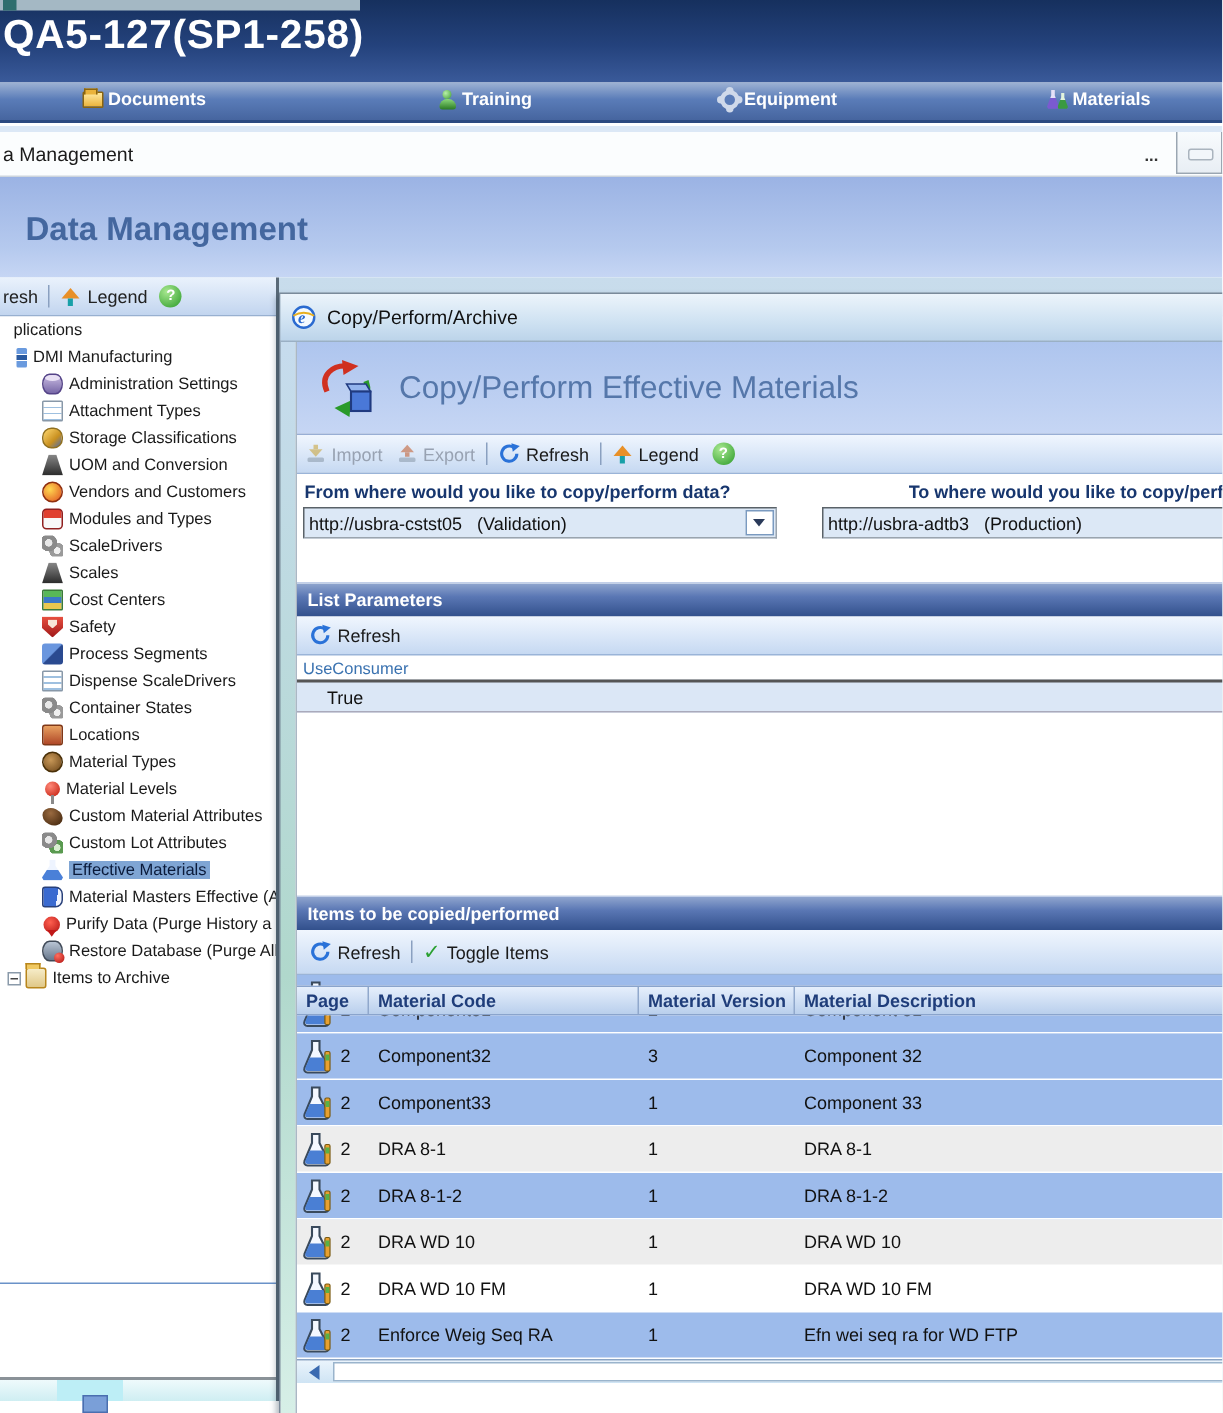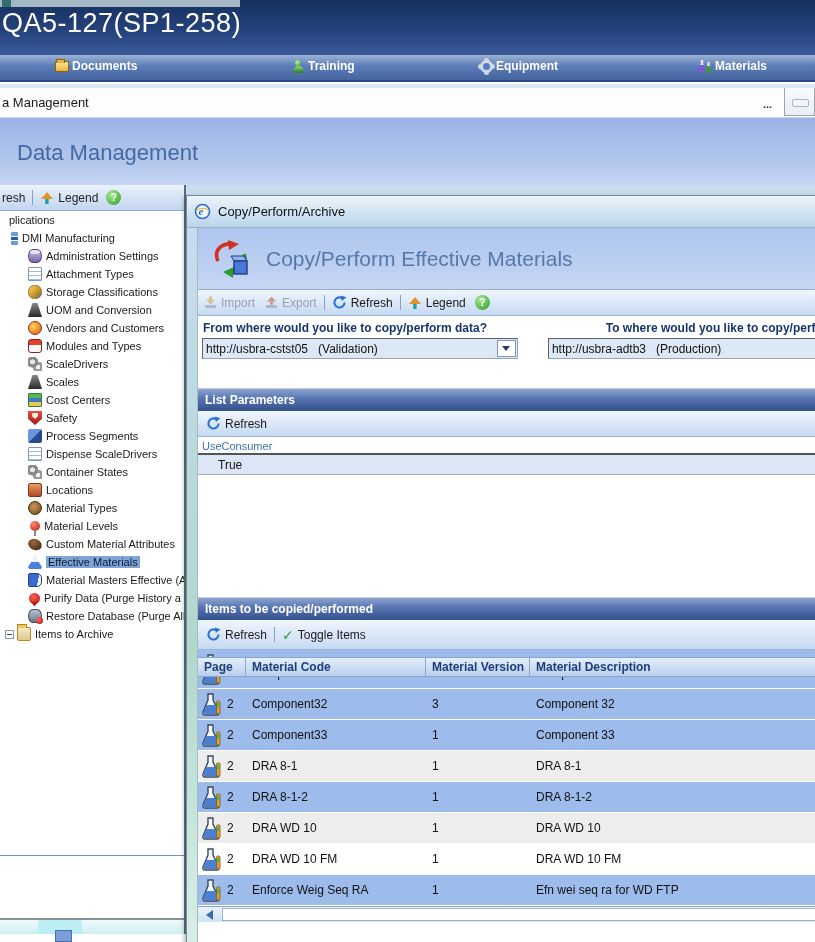--- a/index.html
+++ b/index.html
@@ -4,21 +4,21 @@
 <style>
   * { margin:0; padding:0; box-sizing:border-box; }
   html,body { width:815px; height:942px; overflow:hidden; font-family:"Liberation Sans","DejaVu Sans",sans-serif; background:#fff; }
   #screen { position:relative; width:815px; height:942px; overflow:hidden; background:#fff; }
 
   
   .topbar { position:absolute; left:0; top:0; width:815px; height:55px;
     background:linear-gradient(180deg,#16305e 0%,#24427c 55%,#3a5a9a 100%); }
   .topbar .edge-strip { position:absolute; left:0; top:0; width:240px; height:7px; background:#a4b8c4; }
   .topbar .edge-sq { position:absolute; left:2px; top:0; width:9px; height:7px; background:#2e6e6e; }
-  .topbar h1 { position:absolute; left:2px; top:8px; color:#fff; font-size:27px; font-weight:normal; letter-spacing:.5px; }
+  .topbar h1 { position:absolute; left:2px; top:8px; color:#fff; font-size:27px; font-weight:bold; letter-spacing:.5px; }
 
   
   .navbar { position:absolute; left:0; top:55px; width:815px; height:27px;
     background:linear-gradient(180deg,#9db2d4 0%,#5a7cb8 45%,#46659f 100%);
     border-bottom:2px solid #2c4a80; }
   .nav-item { position:absolute; top:4px; display:flex; align-items:center; gap:3px; color:#fff; font-size:12px; font-weight:bold; cursor:pointer; }
   .nav-item .nv { display:inline-block; }
 
   .nv-folder { width:14px; height:11px; background:linear-gradient(#ffe9a0,#eab33c); border:1px solid #8a6510; border-radius:1px; position:relative; }
   .nv-folder::before { content:""; position:absolute; left:0; top:-3px; width:7px; height:3px; background:#eab33c; border:1px solid #8a6510; border-bottom:none; }
@@ -39,21 +39,21 @@
   .subgap { position:absolute; left:0; top:84px; width:815px; height:4px; background:#dce8f6; }
   .wintitle-row { position:absolute; left:0; top:88px; width:815px; height:30px; background:#fbfdfe; border-bottom:1px solid #cdd5dd; }
   .wintitle-row .wt { position:absolute; left:2px; top:7px; font-size:13px; color:#1a1a1a; }
   .wintitle-row .more { position:absolute; left:763px; top:10px; font-size:11px; font-weight:bold; color:#333; }
   .win-btn { position:absolute; left:784px; top:0px; width:31px; height:28px; background:linear-gradient(#f8fbfd,#e8eef4); border:1px solid #9aa6b2; border-top:none; }
   .win-btn .inner { position:absolute; left:7px; top:11px; width:17px; height:8px; border:1px solid #aab4be; border-radius:2px; background:#f2f6fa; }
 
   
   .dm-panel { position:absolute; left:0; top:118px; width:815px; height:67px;
     background:linear-gradient(180deg,#9bb3e4 0%,#b5c9ee 70%,#c6d6f4 100%); }
-  .dm-panel h2 { position:absolute; left:17px; top:22px; font-size:22px; color:#44679f; font-weight:normal; }
+  .dm-panel h2 { position:absolute; left:17px; top:22px; font-size:22px; color:#44679f; font-weight:bold; }
 
   
   .pg-toolbar { position:absolute; left:0; top:185px; width:815px; height:26px;
     background:linear-gradient(180deg,#eaf2fc 0%,#c2d5ef 100%); border-bottom:1px solid #98b0d0;
     display:flex; align-items:center; font-size:12px; color:#222; }
   .pg-toolbar .sep, .tb .sep { width:1px; height:15px; background:#8aa0c0; margin:0 7px; }
   .tb-item { display:flex; align-items:center; gap:4px; cursor:pointer; }
 
   
   .tree { position:absolute; left:0; top:211px; width:186px; height:645px; background:#fff; overflow:hidden; }
@@ -289,20 +289,24 @@
         <span class="tlabel">Material Types</span>
       </div>
     <div class="trow lvl2">
         <span class="ic ic-pin"></span>
         <span class="tlabel">Material Levels</span>
       </div>
     <div class="trow lvl2">
         <span class="ic ic-bean"></span>
         <span class="tlabel">Custom Material Attributes</span>
       </div>
+    <div class="trow lvl2">
+        <span class="ic ic-gears greenish"></span>
+        <span class="tlabel">Custom Lot Attributes</span>
+      </div>
     <div class="trow lvl2 sel">
         <span class="ic ic-flask"></span>
         <span class="tlabel">Effective Materials</span>
       </div>
     <div class="trow lvl2">
         <span class="ic ic-bookblue"></span>
         <span class="tlabel">Material Masters Effective (A</span>
       </div>
     <div class="trow lvl2">
         <span class="ic ic-ribbon"></span>

